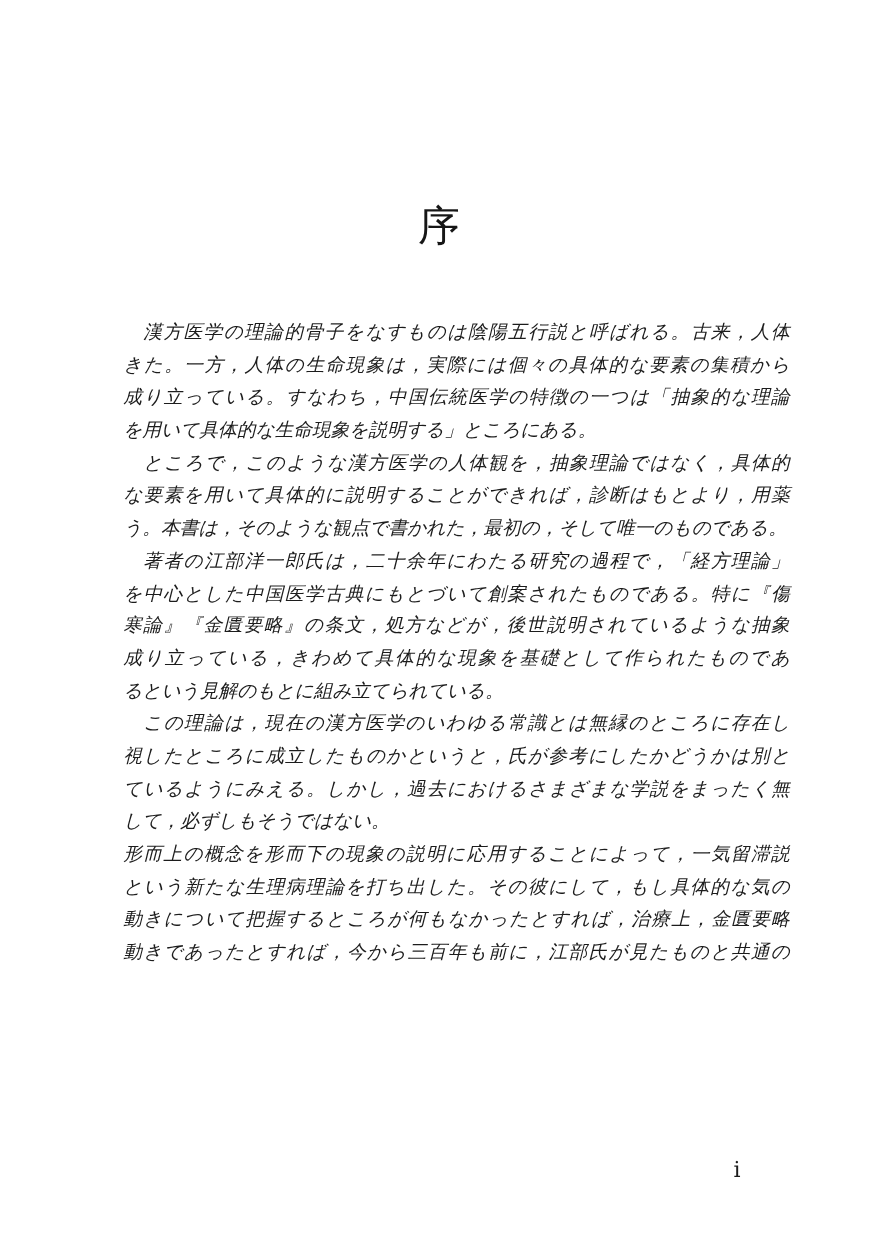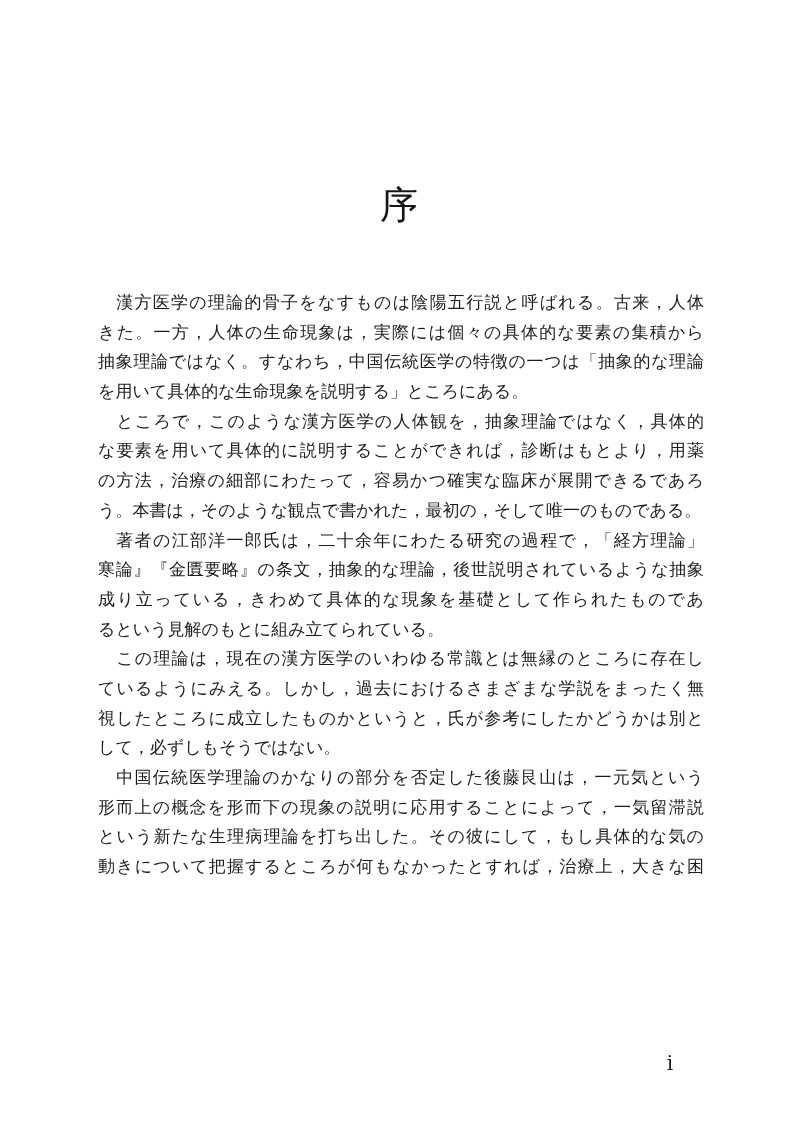--- a/index.html
+++ b/index.html
@@ -28,22 +28,23 @@
     margin: 0;
     text-align: center;
     font-size: 38px;
     font-weight: 500;
     letter-spacing: 2px;
     color: #161616;
   }
   .body-text {
     position: absolute;
     top: 288px;
-    left: 98px;
+    left: 112px;
     width: 606px;
+    font-style: italic;
   }
   .line {
     font-size: 17px;
     line-height: 29.7px;
     height: 29.7px;
     white-space: nowrap;
     text-align: justify;
     text-align-last: justify;
     color: #1c1c1c;
   }
@@ -63,34 +64,34 @@
 </style>
 </head>
 <body>
 
 <div class="page">
   <h1 class="title">序</h1>
 
   <main class="body-text">
       <div class="line">　漢方医学の理論的骨子をなすものは陰陽五行説と呼ばれる。古来，人体</div>
       <div class="line">きた。一方，人体の生命現象は，実際には個々の具体的な要素の集積から</div>
-      <div class="line">抽象理論ではなく。すなわち，中国伝統医学の特徴の一つは「抽象的な理論</div>
+      <div class="line">成り立っている。すなわち，中国伝統医学の特徴の一つは「抽象的な理論</div>
       <div class="line para-end">を用いて具体的な生命現象を説明する」ところにある。</div>
       <div class="line">　ところで，このような漢方医学の人体観を，抽象理論ではなく，具体的</div>
       <div class="line">な要素を用いて具体的に説明することができれば，診断はもとより，用薬</div>
-      <div class="line">の方法，治療の細部にわたって，容易かつ確実な臨床が展開できるであろ</div>
       <div class="line para-end">う。本書は，そのような観点で書かれた，最初の，そして唯一のものである。</div>
       <div class="line">　著者の江部洋一郎氏は，二十余年にわたる研究の過程で，「経方理論」</div>
-      <div class="line">寒論』『金匱要略』の条文，抽象的な理論，後世説明されているような抽象</div>
+      <div class="line">を中心とした中国医学古典にもとづいて創案されたものである。特に『傷</div>
+      <div class="line">寒論』『金匱要略』の条文，処方などが，後世説明されているような抽象</div>
       <div class="line">成り立っている，きわめて具体的な現象を基礎として作られたものであ</div>
       <div class="line para-end">るという見解のもとに組み立てられている。</div>
       <div class="line">　この理論は，現在の漢方医学のいわゆる常識とは無縁のところに存在し</div>
+      <div class="line">視したところに成立したものかというと，氏が参考にしたかどうかは別と</div>
       <div class="line">ているようにみえる。しかし，過去におけるさまざまな学説をまったく無</div>
-      <div class="line">視したところに成立したものかというと，氏が参考にしたかどうかは別と</div>
       <div class="line para-end">して，必ずしもそうではない。</div>
-      <div class="line">　中国伝統医学理論のかなりの部分を否定した後藤艮山は，一元気という</div>
       <div class="line">形而上の概念を形而下の現象の説明に応用することによって，一気留滞説</div>
       <div class="line">という新たな生理病理論を打ち出した。その彼にして，もし具体的な気の</div>
-      <div class="line">動きについて把握するところが何もなかったとすれば，治療上，大きな困</div>
+      <div class="line">動きについて把握するところが何もなかったとすれば，治療上，金匱要略</div>
+      <div class="line">動きであったとすれば，今から三百年も前に，江部氏が見たものと共通の</div>
     </main>
 
   <div class="page-number">i</div>
 </div>
 
 </body></html>

